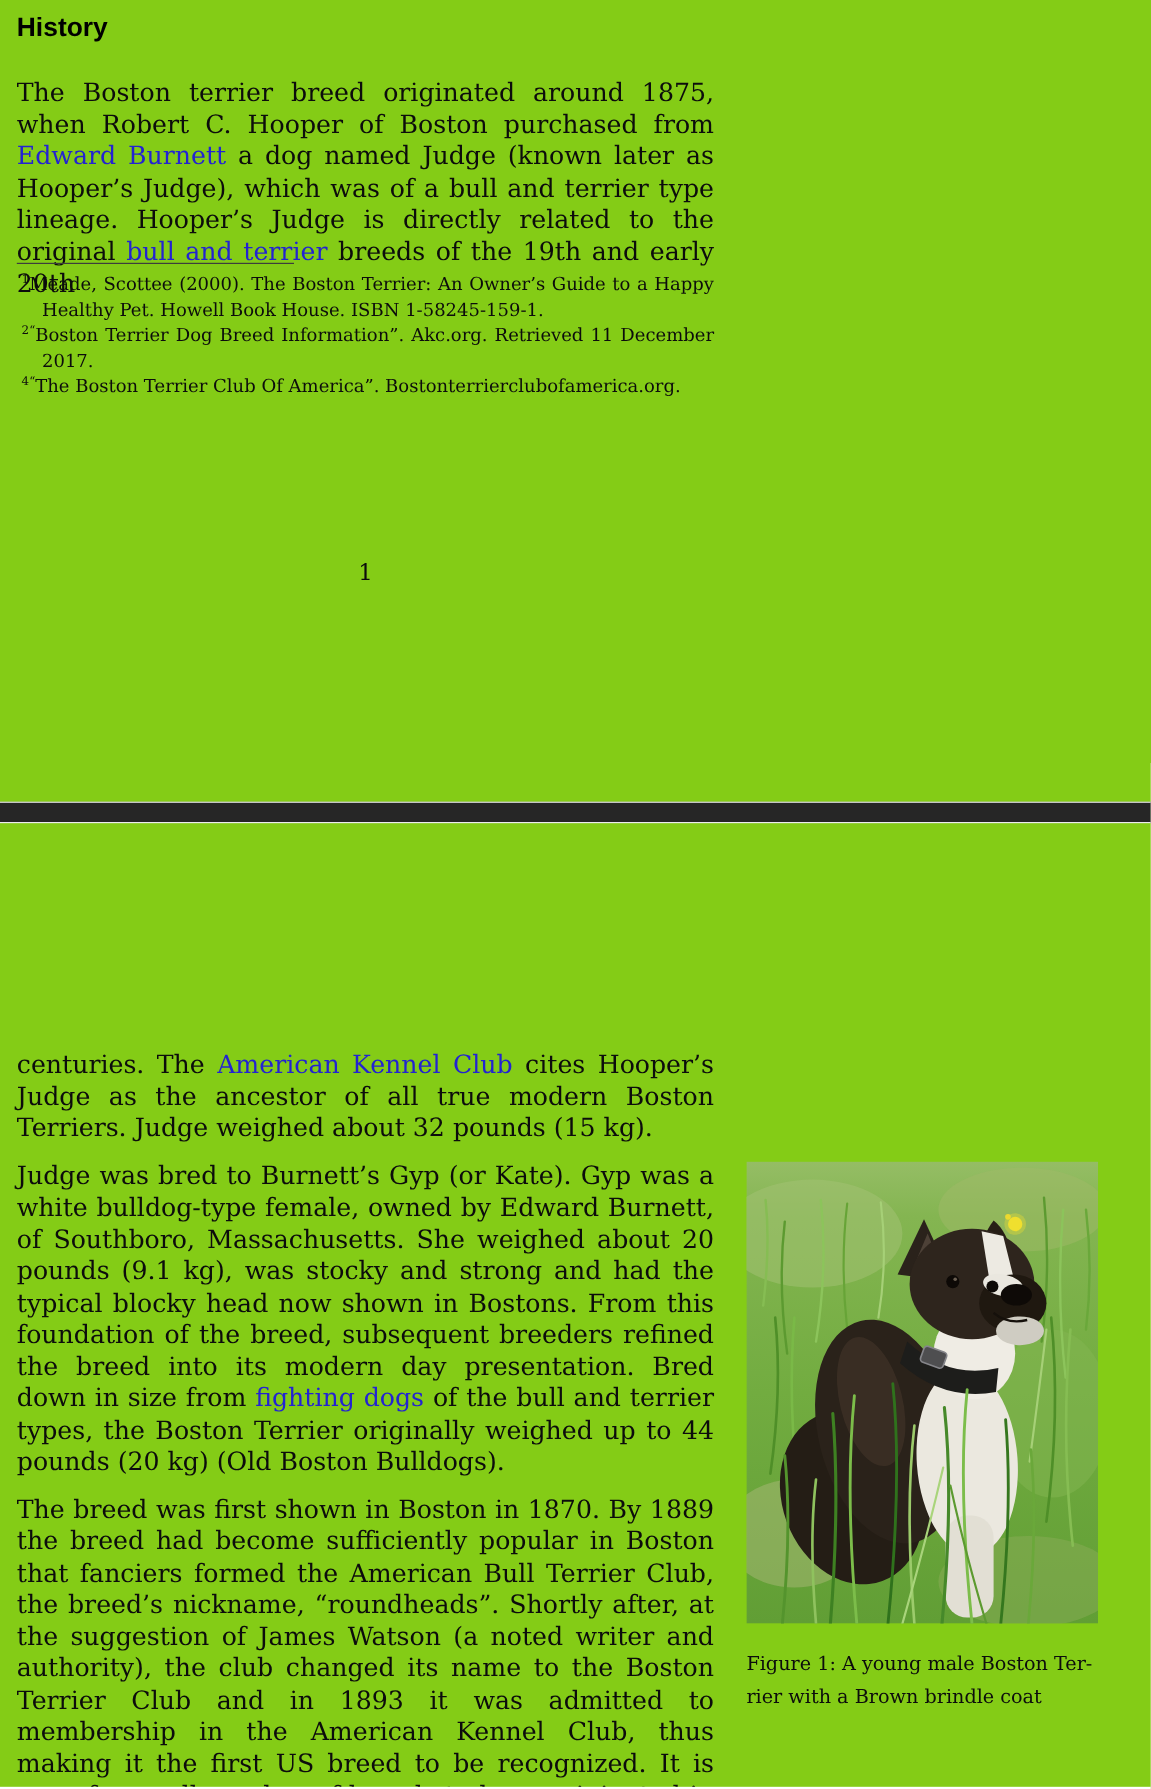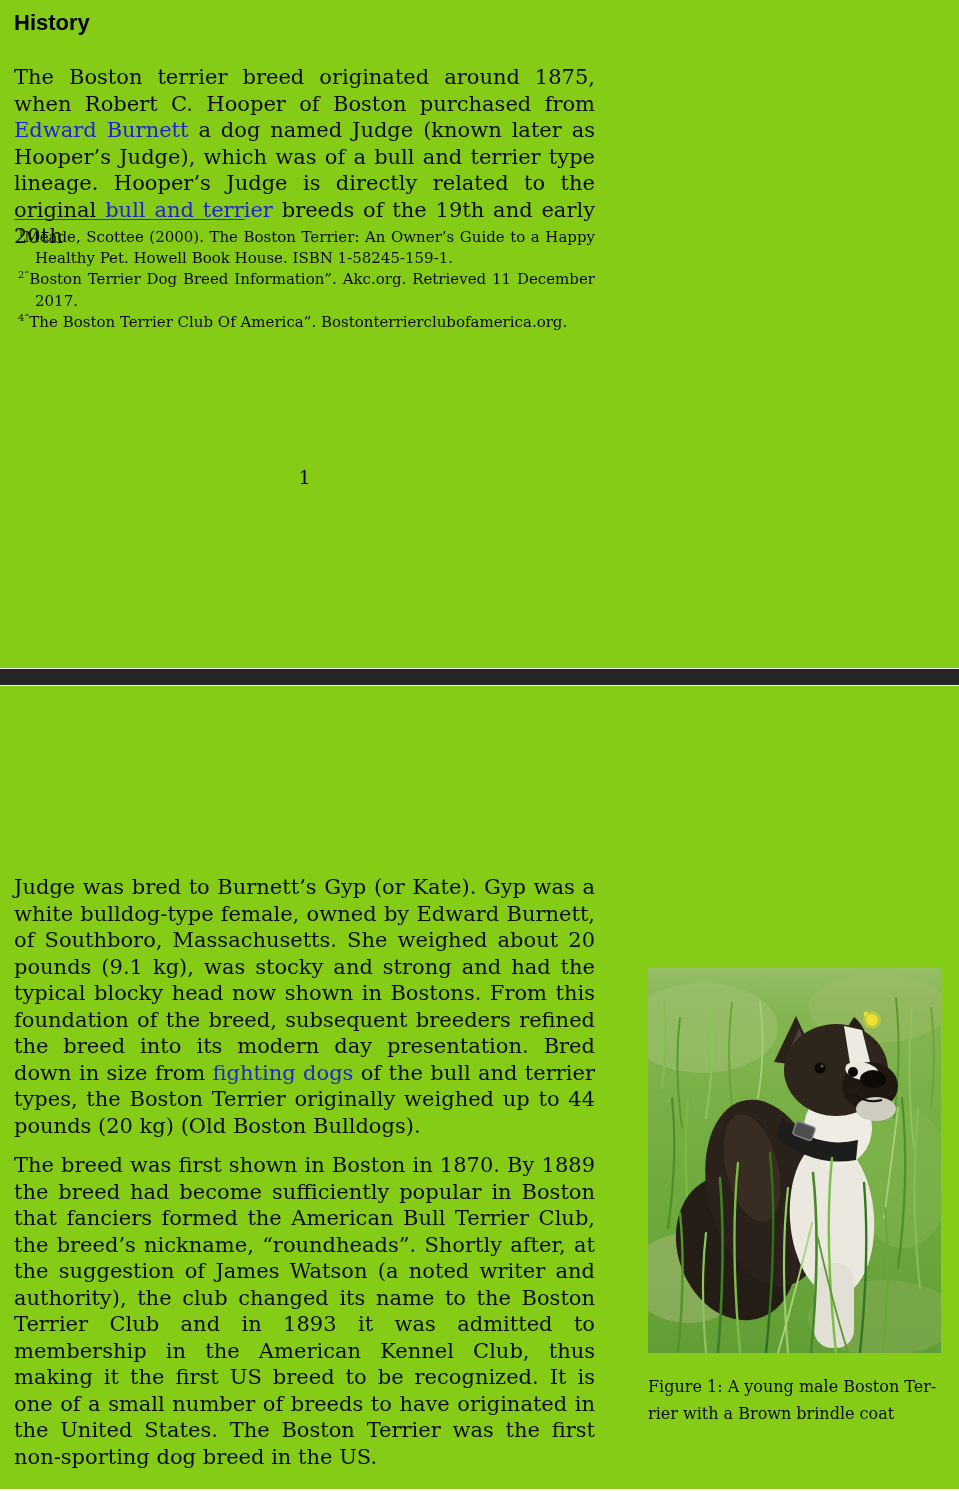--- a/index.html
+++ b/index.html
@@ -39,21 +39,21 @@
     font-size: 15px; line-height: 21.2px; text-align: justify;
     padding-left: 21px; text-indent: -17px; margin: 0;
   }
   sup { font-size: 66%; line-height: 0; vertical-align: super; }
   .page-number {
     position: absolute; top: 466px; left: 14px; width: 581px;
     text-align: center; font-size: 19px;
   }
   .text-column { position: absolute; top: 188px; left: 14px; width: 581px; }
   .text-column .body-par { margin-bottom: 13px; }
-  .figure-block { position: absolute; left: 648px; top: 282px; width: 293px; }
+  .figure-block { position: absolute; left: 622px; top: 282px; width: 293px; }
   .figure-block svg { display: block; }
   .figure-caption { margin-top: 20px; font-size: 16px; line-height: 27px; color: #0c0c0c; }
   .figure-caption div { white-space: nowrap; }
   a.link { color: var(--link, #2323d2); text-decoration: none; cursor: pointer; }
 </style>
 </head>
 <body>
 
 <div class="page" id="page1">
   <h1 class="section-heading">History</h1>
@@ -68,20 +68,21 @@
     <div class="footnote"><sup>4“</sup><span>The Boston Terrier Club Of America”. Bostonterrierclubofamerica.org.</span></div>
   </div>
 
   <div class="page-number">1</div>
 </div>
 
 <div class="page-separator"></div>
 
 <div class="page" id="page2">
   <div class="text-column">
+    <p class="body-par"><span>centuries. The </span><a class="link">American Kennel Club</a><span> cites Hooper’s Judge as the ancestor of all true modern Boston Terriers. Judge weighed about 32 pounds (15 kg).</span></p>
     <p class="body-par"><span>Judge was bred to Burnett’s Gyp (or Kate). Gyp was a white bulldog-type female, owned by Edward Burnett, of Southboro, Massachusetts. She weighed about 20 pounds (9.1 kg), was stocky and strong and had the typical blocky head now shown in Bostons. From this foundation of the breed, subsequent breeders refined the breed into its modern day presentation. Bred down in size from </span><a class="link">fighting dogs</a><span> of the bull and terrier types, the Boston Terrier originally weighed up to 44 pounds (20 kg) (Old Boston Bulldogs).</span></p>
     <p class="body-par"><span>The breed was first shown in Boston in 1870. By 1889 the breed had become sufficiently popular in Boston that fanciers formed the American Bull Terrier Club, the breed’s nickname, “roundheads”. Shortly after, at the suggestion of James Watson (a noted writer and authority), the club changed its name to the Boston Terrier Club and in 1893 it was admitted to membership in the American Kennel Club, thus making it the first US breed to be recognized. It is one of a small number of breeds to have originated in the United States. The Boston Terrier was the first non-sporting dog breed in the US.</span></p>
   </div>
 
   <div class="figure-block">
 
     <svg viewBox="0 0 293 385" width="293" height="385" role="img">
       <defs>
         <linearGradient id="grassbg" x1="0" y1="0" x2="0" y2="1">
           <stop offset="0" stop-color="#95bd65"></stop>

